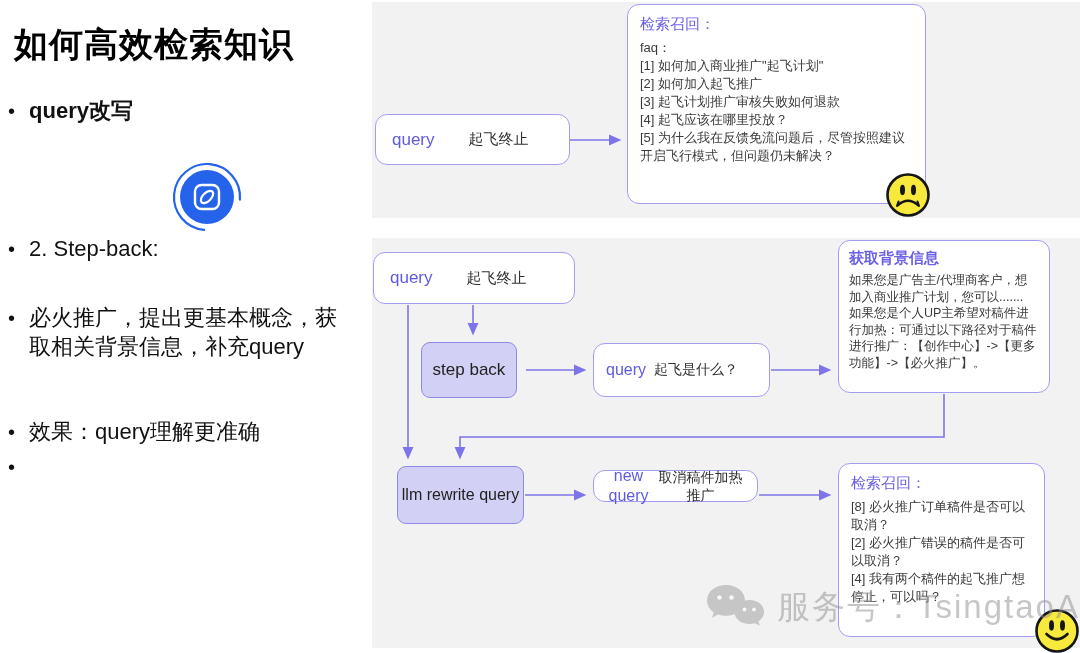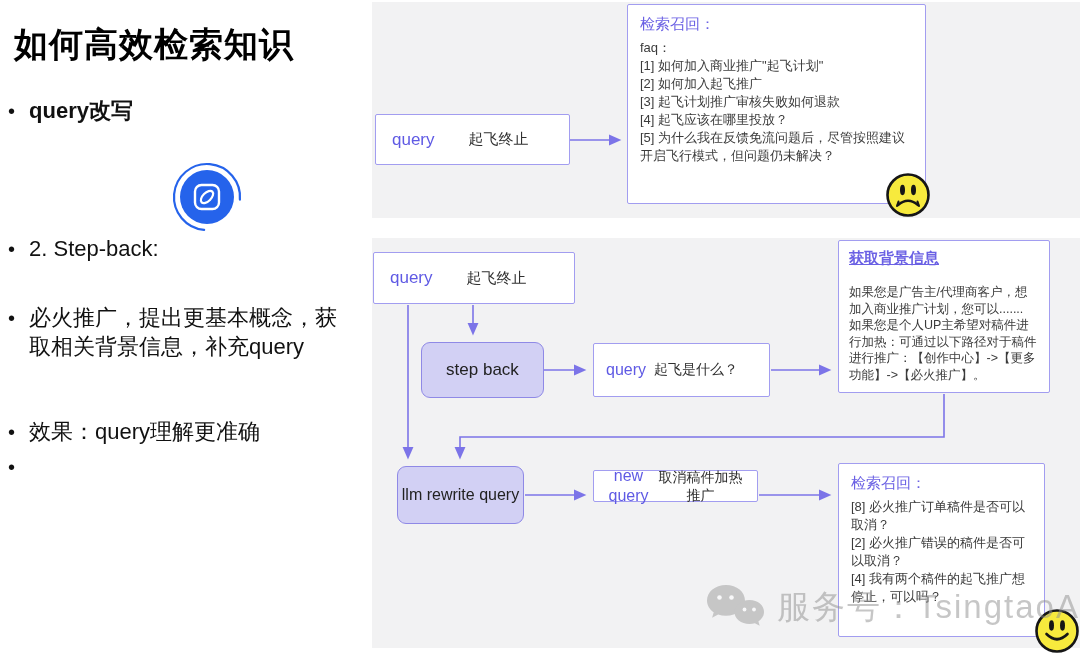--- a/index.html
+++ b/index.html
@@ -17,45 +17,45 @@
   .b2{left:0;top:234px;width:350px;}
   .b3{left:0;top:303px;width:348px;}
   .b4{left:0;top:417px;width:360px;}
   .b5{left:0;top:452px;width:350px;}
   
   .panel{background:#f2f2f3;}
   .panel-top{left:372px;top:2px;width:708px;height:216px;}
   .panel-bottom{left:372px;top:238px;width:708px;height:410px;}
   
   .dbox{
-    position:absolute;background:#ffffff;border:1.6px solid #a29df0;border-radius:2px;
+    position:absolute;background:#ffffff;border:1.6px solid #a29df0;border-radius:12px;
     box-sizing:border-box;
   }
   .dbox.filled{background:#d2d0f4;border-color:#8f89e6;border-radius:9px;}
   .qrow{display:flex;align-items:center;height:100%;padding:0 16px;box-sizing:border-box;}
   .qlabel{color:#5f5ae4;font-size:17px;}
   .qvalue{color:#2f2f2f;font-size:15px;}
   .box-q1{left:375px;top:114px;width:195px;height:51px;}
   .box-q1 .qvalue{margin-left:34px;}
   .box-q2{left:373px;top:252px;width:202px;height:52px;}
   .box-q2 .qvalue{margin-left:34px;}
   .box-q3{left:593px;top:343px;width:177px;height:54px;}
   .box-q3 .qlabel{font-size:16px;}
   .box-q3 .qvalue{margin-left:8px;font-size:14px;}
-  .box-stepback{left:421px;top:342px;width:123px;height:56px;display:flex;align-items:center;justify-content:center;font-size:17px;color:#222;}
+  .box-stepback{left:421px;top:342px;width:96px;height:56px;display:flex;align-items:center;justify-content:center;font-size:17px;color:#222;}
   .box-llm{left:397px;top:466px;width:127px;height:58px;display:flex;align-items:center;justify-content:center;font-size:16px;color:#222;}
   .box-newquery{left:593px;top:470px;width:165px;height:32px;display:flex;align-items:center;justify-content:center;gap:10px;}
   .nq-label{color:#5f5ae4;font-size:16px;line-height:1.25;text-align:center;}
   .nq-value{color:#2f2f2f;font-size:14px;line-height:1.3;text-align:center;}
   .textbox{padding:10px 12px;}
   .tb-title{color:#6b61e4;font-size:15px;margin-bottom:5px;}
   .tb-line{color:#3b3b3b;font-size:13px;line-height:1.38;}
   .box-recall1{left:627px;top:4px;width:299px;height:200px;}
   .box-bg{left:838px;top:240px;width:212px;height:153px;padding:8px 10px;}
-  .box-bg .tb-title{font-weight:600;margin-bottom:16px;text-decoration:underline;}
+  .box-bg .tb-title{font-weight:600;margin-bottom:4px;}
   .box-bg .tb-line{font-size:12.5px;line-height:1.32;font-weight:500;}
   .box-recall2{left:838px;top:463px;width:207px;height:174px;}
   
   .smiley-sad{left:884px;top:171px;}
   .smiley-happy{left:1033px;top:607px;}
   .edit-icon{left:170px;top:160px;}
   
   .watermark{left:703px;top:583px;display:flex;align-items:center;gap:12px;opacity:0.5;z-index:30;}
   .watermark-text{font-size:33px;color:#8f8f8f;letter-spacing:2px;white-space:nowrap;}
   svg{display:block;}

